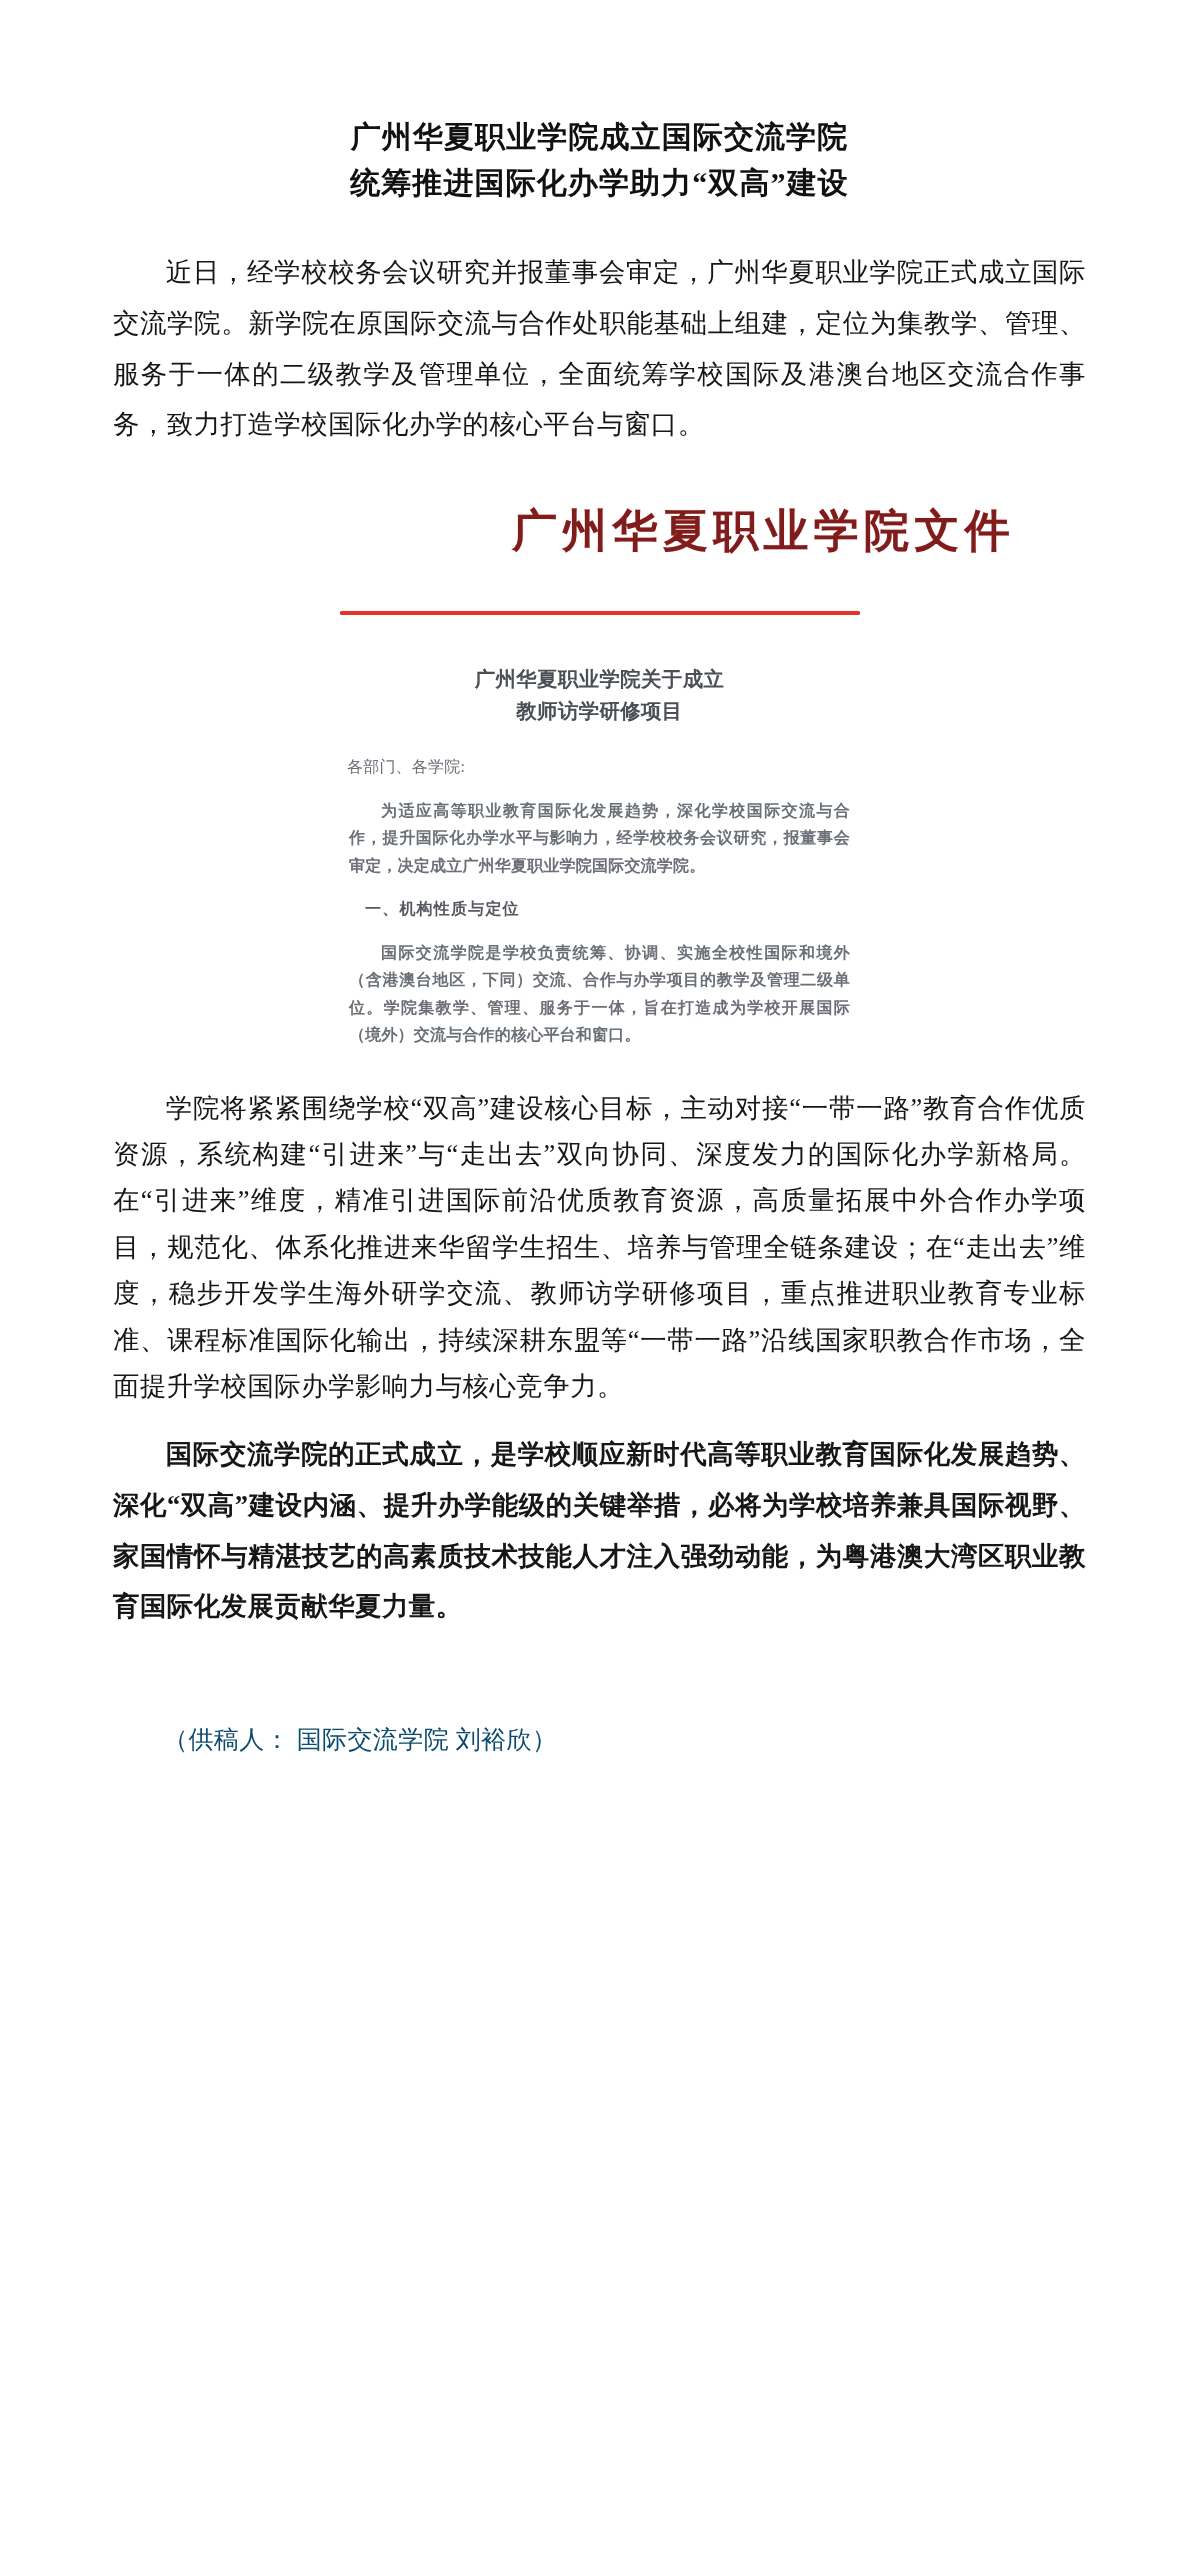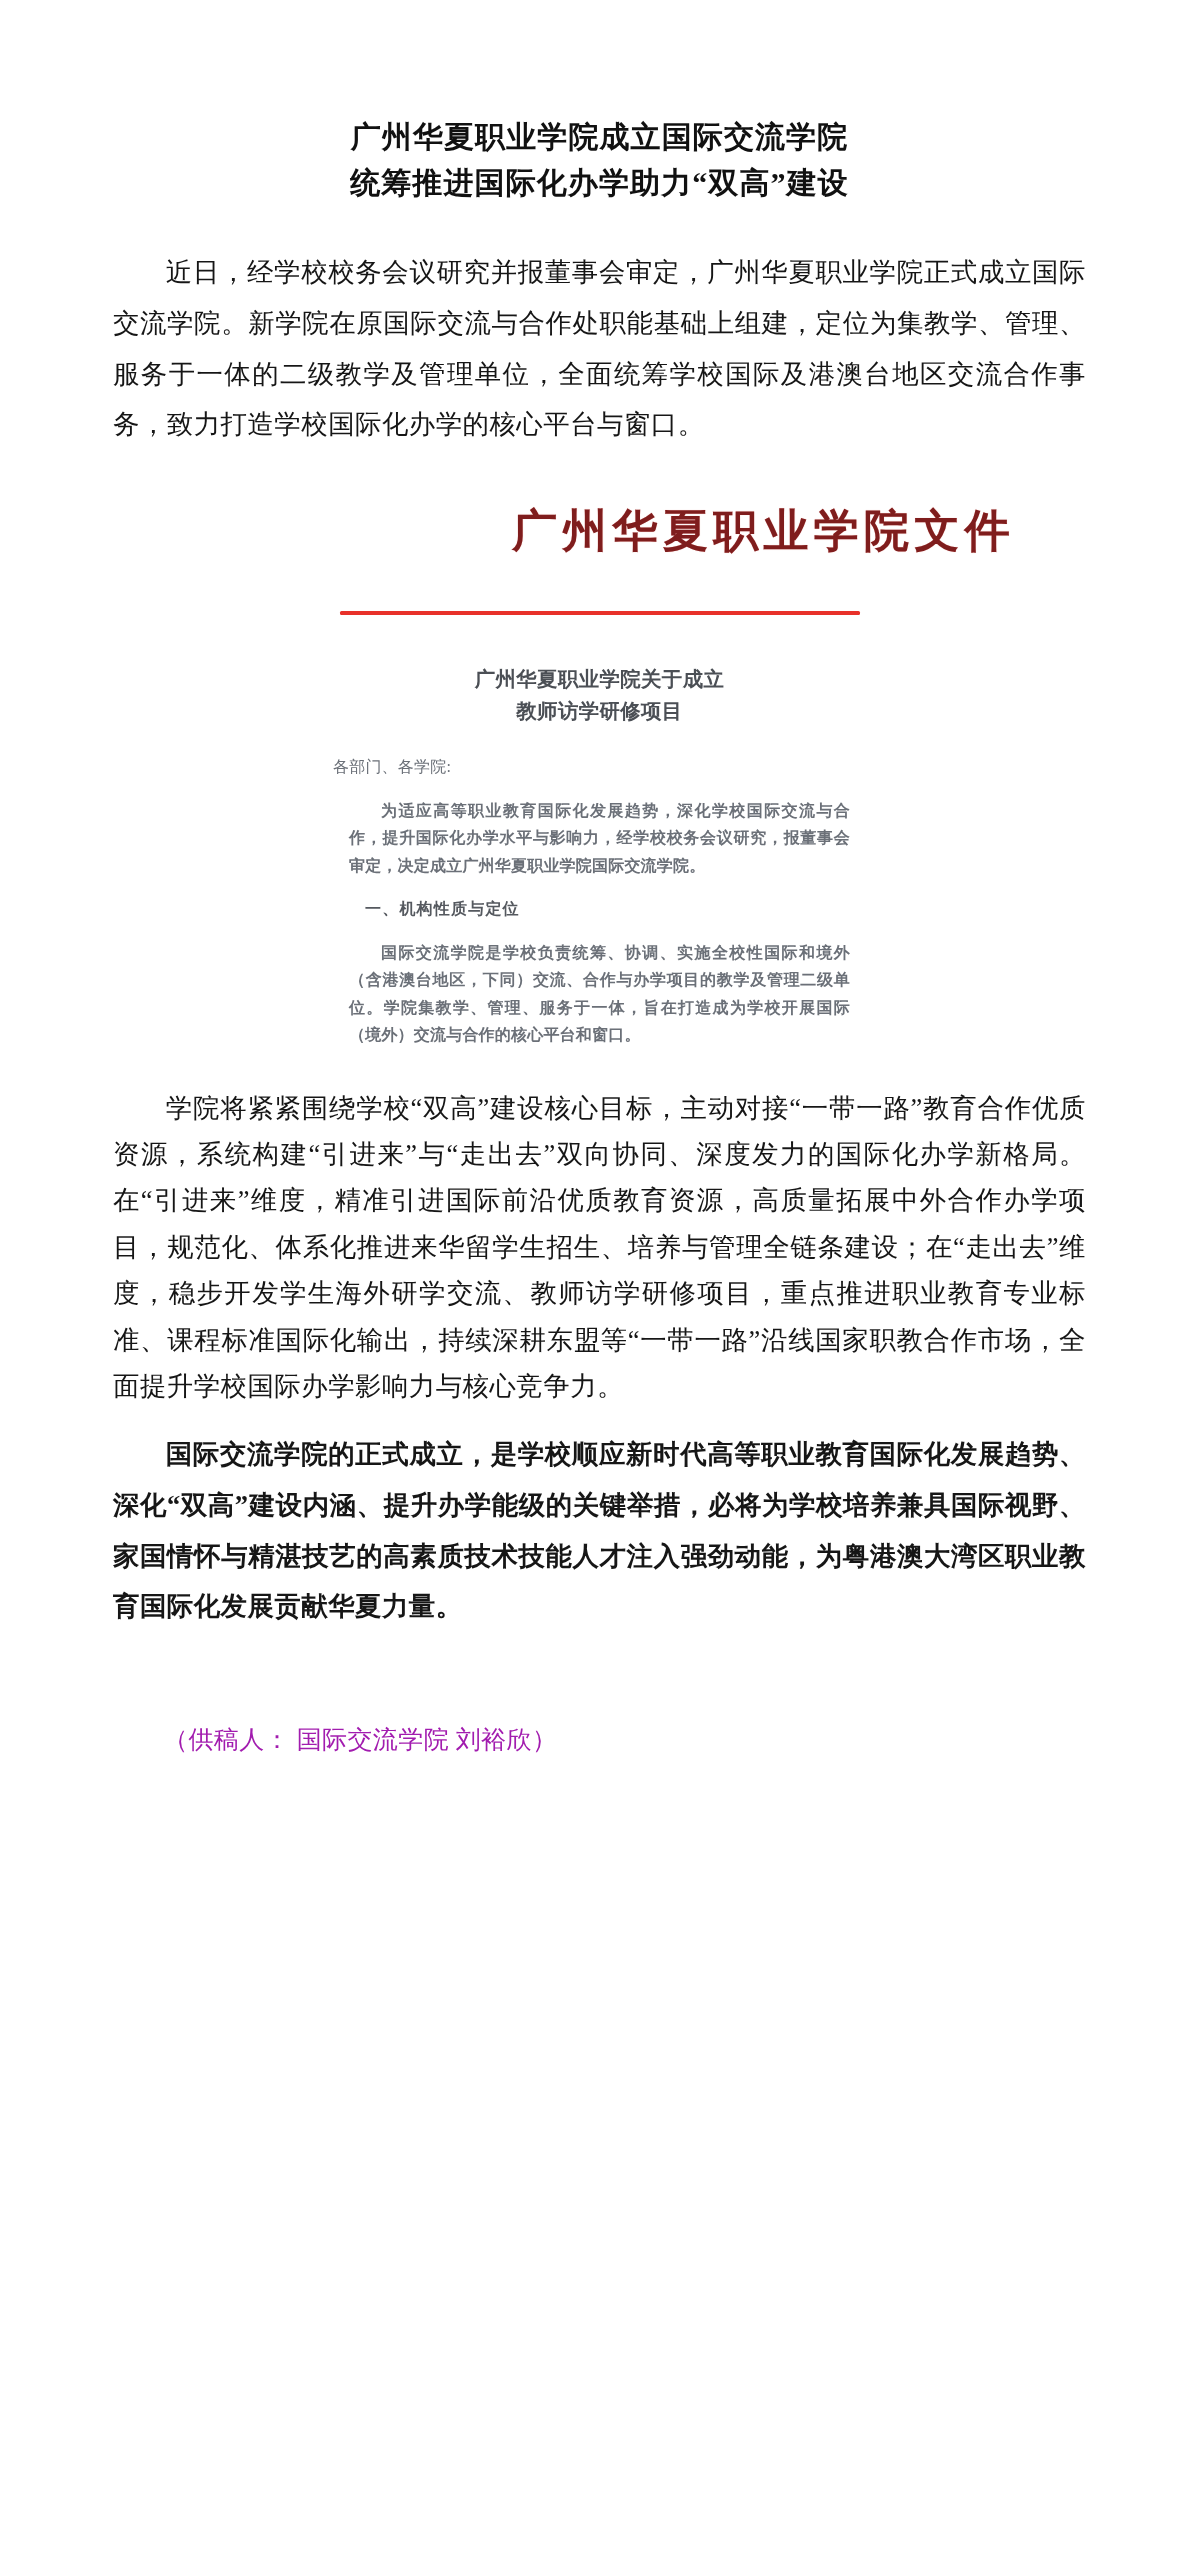--- a/index.html
+++ b/index.html
@@ -101,38 +101,38 @@
     margin: 26px auto 0 auto;
     width: 533px;
     font-family: "Liberation Serif", "DejaVu Serif", serif;
     font-size: 16px;
     line-height: 1.72;
     letter-spacing: 0.2px;
     color: #6b7078;
     text-align: justify;
     text-justify: inter-ideograph;
   }
-  .doc-content .d-salutation { text-indent: 0; margin: 0; }
+  .doc-content .d-salutation { text-indent: 0; margin: 14px; }
   .doc-content .d-para { text-indent: 2em; margin: 16px; font-weight: bold; }
   .doc-content .d-head {
     text-indent: 2em;
     margin: 0;
     font-weight: bold;
     color: #55595f;
     letter-spacing: 1.2px;
   }
 
   
   .byline {
     margin: 0;
     padding: 91px 113px 72px 113px;
     font-family: "Liberation Serif", "DejaVu Serif", serif;
     font-size: 25px;
     letter-spacing: 0.4px;
-    color: #a21caf;
+    color: #0c4a6e;
     text-indent: 2em;
   }
 </style>
 </head>
 <body>
 
 <div class="page">
 
   <h1 class="headline">
     <span class="hl-line">广州华夏职业学院成立国际交流学院</span>

